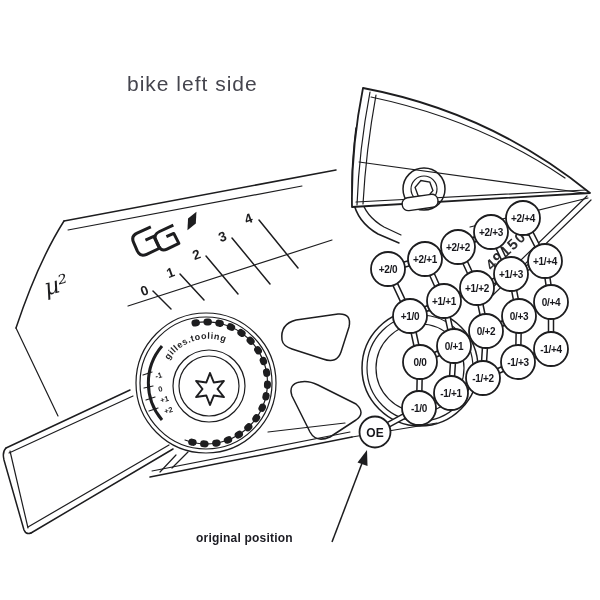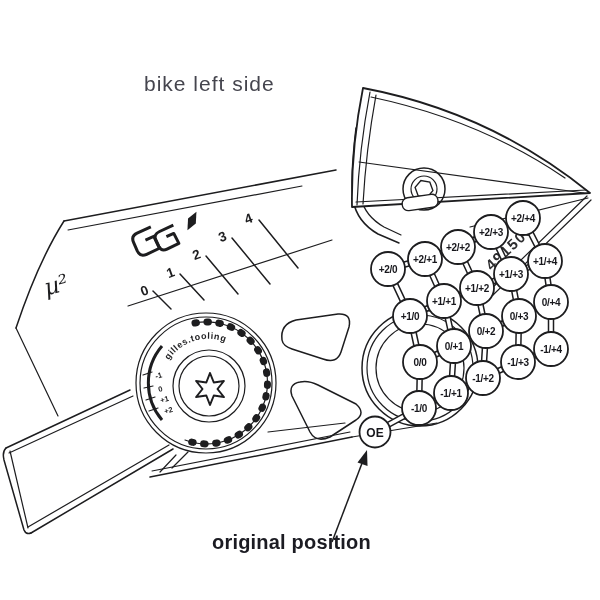--- a/index.html
+++ b/index.html
@@ -1,26 +1,26 @@
 <!DOCTYPE html>
 <html><head>
 <meta charset="utf-8">
 <style>
   html,body{margin:0;padding:0;}
   body{
     width:600px;height:600px;position:relative;background:#ffffff;overflow:hidden;
     font-family:"Liberation Sans", sans-serif;
   }
   .title{
-    position:absolute;left:144px;top:72px;font-size:21px;letter-spacing:1px;
+    position:absolute;left:127px;top:72px;font-size:21px;letter-spacing:1px;
     color:#45454e;font-weight:400;
   }
   .caption{
-    position:absolute;left:196px;top:531px;font-size:20px;font-weight:bold;
-    color:#1b1b22;letter-spacing:0.2px;margin-left:16px;
+    position:absolute;left:196px;top:531px;font-size:12px;font-weight:bold;
+    color:#1b1b22;letter-spacing:0.2px;
   }
   svg{position:absolute;left:0;top:0;}
   .ln{fill:none;stroke:#1d1d1f;stroke-width:1.5;stroke-linecap:round;stroke-linejoin:round;}
   .ln-thin{fill:none;stroke:#1d1d1f;stroke-width:1.2;stroke-linecap:round;}
   .plate{fill:#ffffff;stroke:#1d1d1f;stroke-width:1.8;stroke-linejoin:round;}
   .node{fill:#ffffff;stroke:#1d1d1f;stroke-width:1.8;}
   .pos-label{font-family:"Liberation Sans",sans-serif;font-size:10px;font-weight:bold;
     fill:#17171c;text-anchor:middle;letter-spacing:-0.3px;}
   .oe-label{font-family:"Liberation Sans",sans-serif;font-size:12px;font-weight:bold;
     fill:#17171c;text-anchor:middle;}

